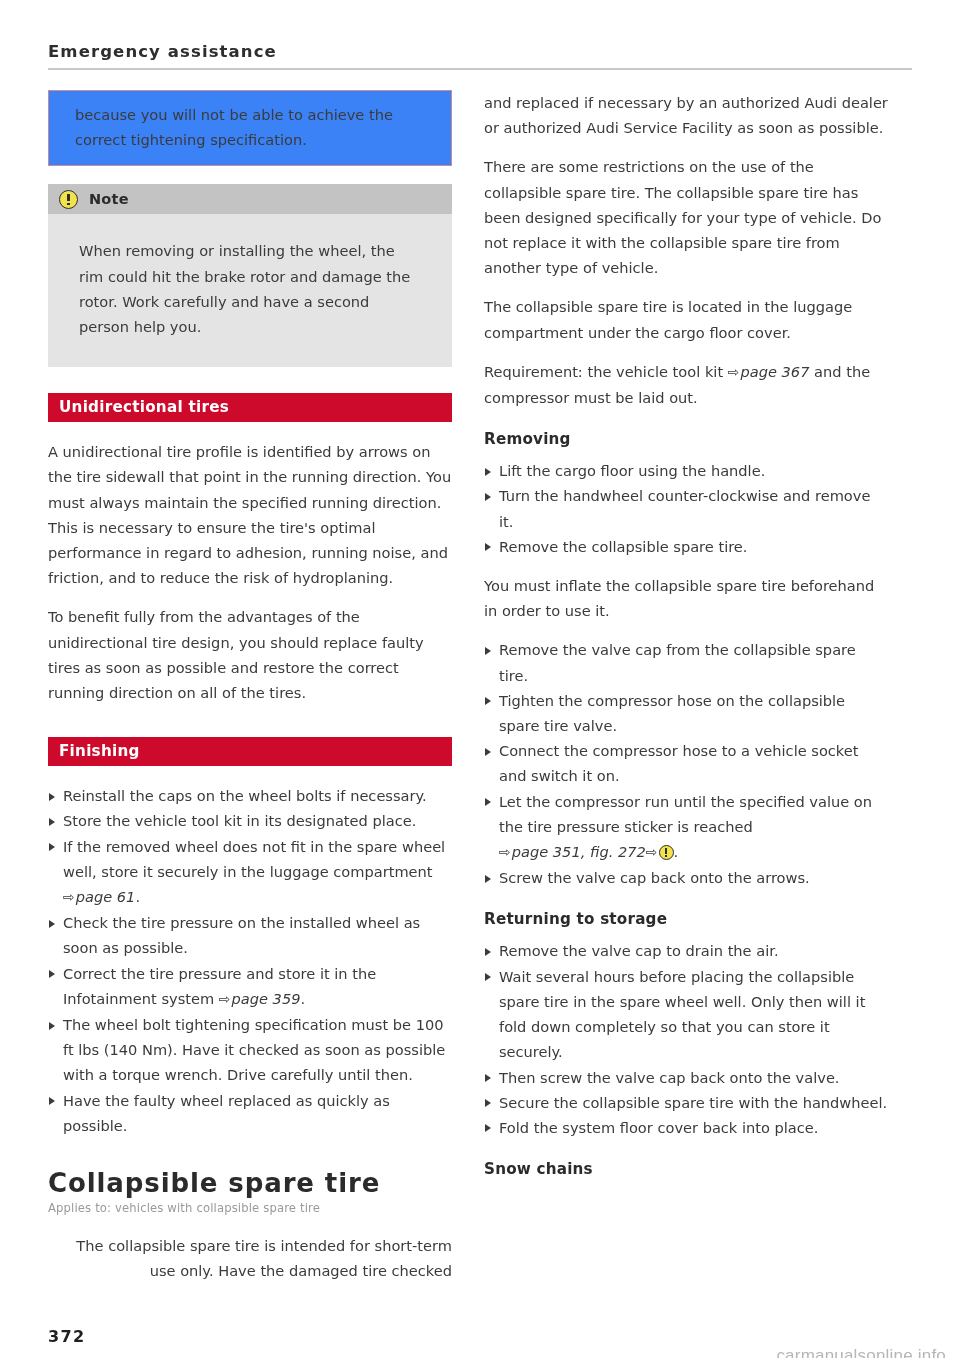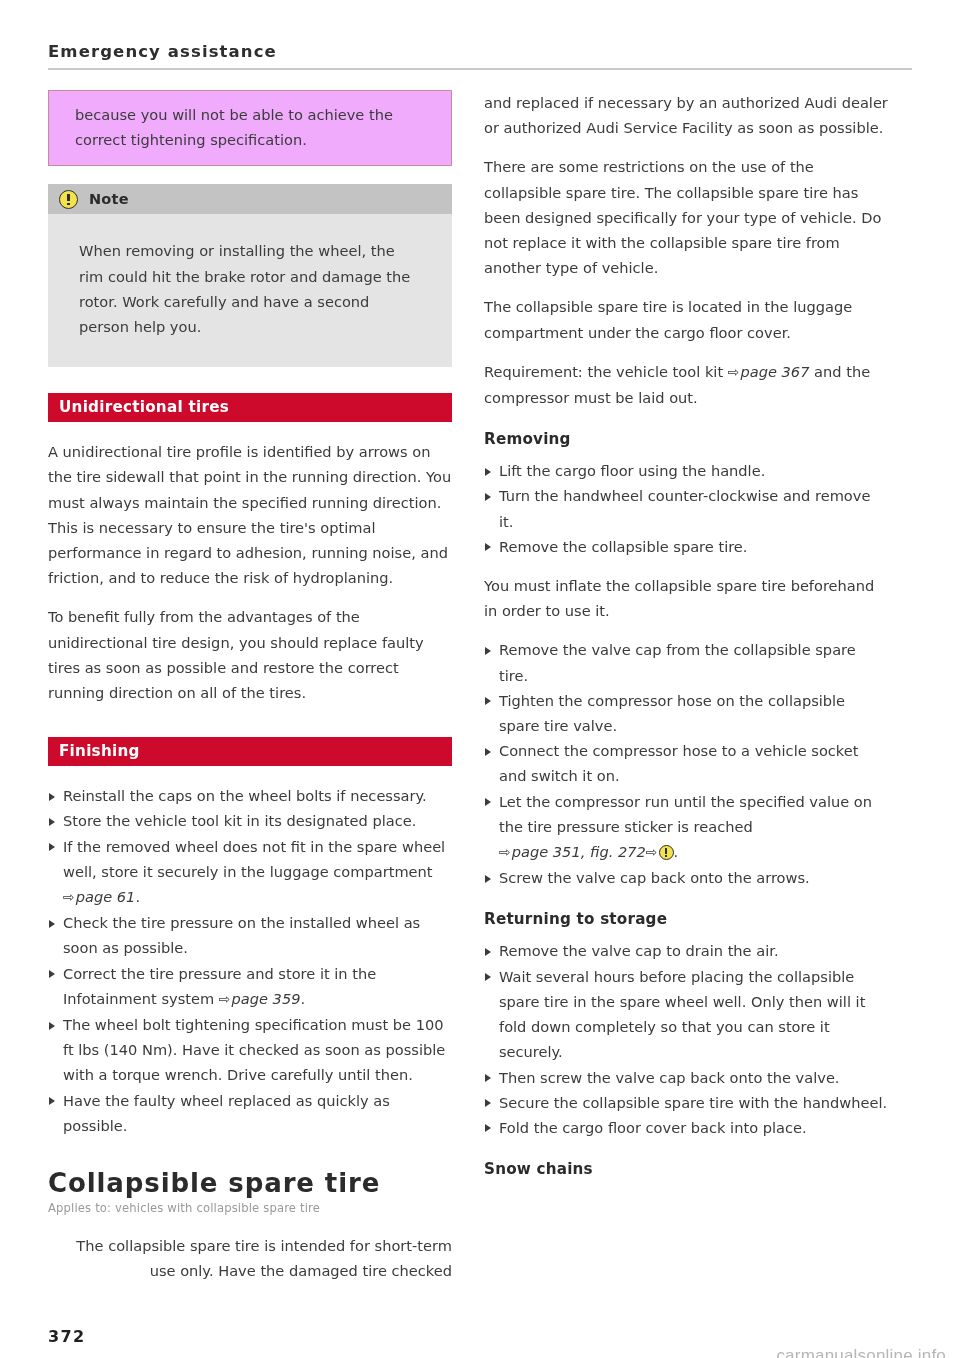--- a/index.html
+++ b/index.html
@@ -74,21 +74,21 @@
   }
   .xref-arrow {
     font-style: normal;
     font-size: 14px;
     padding-right: 1px;
   }
 
   
   .warnbox {
     border: 1.5px solid #c98a9e;
-    background: #f0abfc;
+    background: #3b82f6;
     box-sizing: border-box;
     padding: 11px 16px 13px 26px;
     margin-bottom: 18px;
   }
   .warnbox p {
     margin: 0;
     font-size: 14.6px;
     line-height: 25.2px;
     color: #3b3b3b;
   }
@@ -337,21 +337,21 @@
         <li><span class="tri"></span><span>Let the compressor run until the specified value on the tire pressure sticker is reached </span><span class="xref"><span class="xref-arrow">⇨</span><span>page 351, fig. 272</span></span><span class="xref-arrow">⇨</span><span class="warn-icon inline"></span><span>.</span></li>
         <li><span class="tri"></span><span>Screw the valve cap back onto the arrows.</span></li>
       </ul>
 
       <div class="subhead">Returning to storage</div>
       <ul class="steps">
         <li><span class="tri"></span><span>Remove the valve cap to drain the air.</span></li>
         <li><span class="tri"></span><span>Wait several hours before placing the collapsible spare tire in the spare wheel well. Only then will it fold down completely so that you can store it securely.</span></li>
         <li><span class="tri"></span><span>Then screw the valve cap back onto the valve.</span></li>
         <li><span class="tri"></span><span>Secure the collapsible spare tire with the handwheel.</span></li>
-        <li><span class="tri"></span><span>Fold the cargo floor cover back into place.</span></li>
+        <li><span class="tri"></span><span>Fold the system floor cover back into place.</span></li>
       </ul>
 
       <div class="subhead">Snow chains</div>
     </div>
   </div>
 
   <div class="folio">372</div>
   <div class="watermark">carmanualsonline.info</div>
 </div>
 

